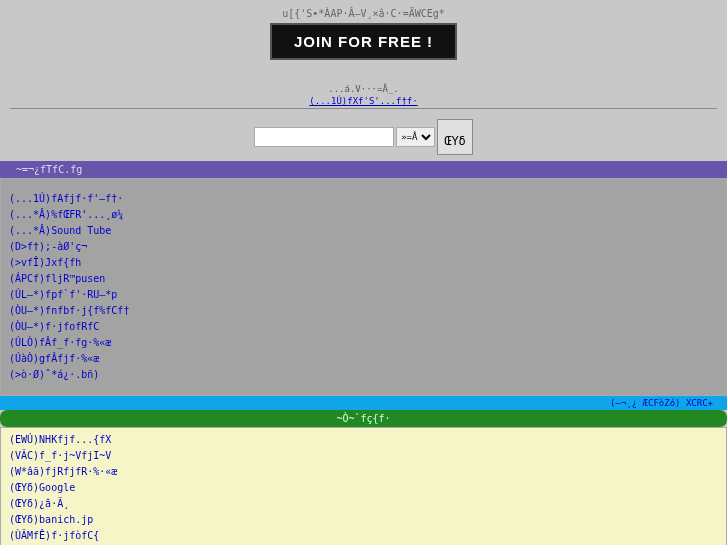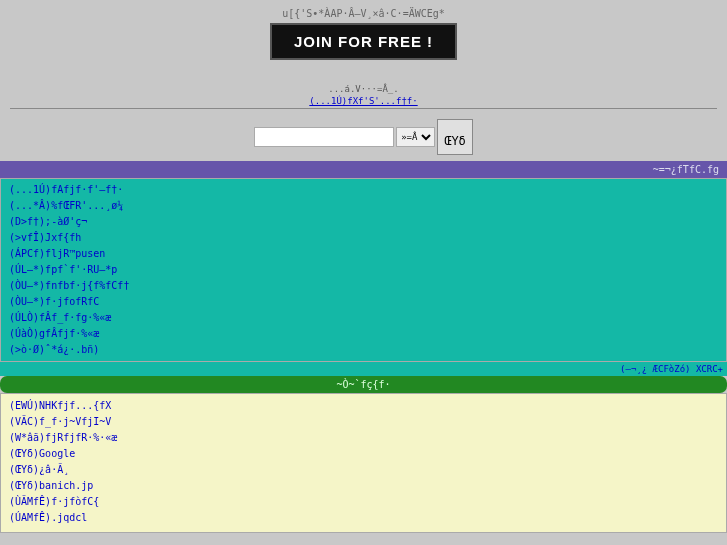--- a/index.html
+++ b/index.html
@@ -88,46 +88,46 @@
       font-family: monospace;
       cursor: pointer;
       height: 36px;
     }
     
     .section-header-purple {
       background: #6655aa;
       color: #dde;
       font-size: 10px;
       font-family: monospace;
-      padding: 3px 8px;
-      text-align: right;
+      padding: 3px 16px;
+      text-align: left;
     }
     
     #purple-content {
-      background: #14b8a6;
-      border: 1px solid #aaa;
-      padding: 3px 8px;
+      background: #a3a3a3;
+      border: 1px solid #aaa;
+      padding: 12px 8px;
       min-height: 140px;
     }
     #purple-content a, #purple-content .link-item {
       display: block;
       color: #0000cc;
       font-size: 10px;
       font-family: monospace;
       text-decoration: none;
       line-height: 1.6;
       cursor: pointer;
     }
     #more-link {
       text-align: right;
-      padding: 2px 4px;
+      padding: 2px 14px;
       font-size: 9px;
       color: #00c;
       font-family: monospace;
-      background: #14b8a6;
+      background: #0ea5e9;
       cursor: pointer;
     }
     
     .section-header-green {
       background: #228822;
       color: #dfd;
       font-size: 10px;
       font-family: monospace;
       padding: 3px 8px;
       text-align: center;
@@ -167,20 +167,21 @@
   <div id="search-bar">
     <input id="search-input" type="text" style="">
     <select id="search-select"><option>»=Â</option></select>
     <button id="search-button">ŒYδ</button>
   </div>
 
   <div class="section-header-purple">~=¬¿fTfC.fg</div>
   <div id="purple-content">
   <span class="link-item">(...1Ú)fAfjf·f'—f†·</span>
       <span class="link-item">(...*Â)%fŒFR'...¸ø¼</span>
+      <span class="link-item">(...*Â)Sound Tube</span>
       <span class="link-item">(D&gt;f†);-àØ'ç¬</span>
       <span class="link-item">(&gt;vfÎ)Jxf{fh</span>
       <span class="link-item">(ÁPCf)fljR™pusen</span>
       <span class="link-item">(ÚL—*)fpf`f'·RU—*p</span>
       <span class="link-item">(ÒU—*)fnfbf·j{f%fCf†</span>
       <span class="link-item">(ÒU—*)f·jfofRfC</span>
       <span class="link-item">(ÚLÒ)fÂf_f·fg·%«æ</span>
       <span class="link-item">(ÚàÒ)gfÂfjf·%«æ</span>
       <span class="link-item">(&gt;ò·Ø)ˆ*á¿·.bñ)</span>
     </div>

